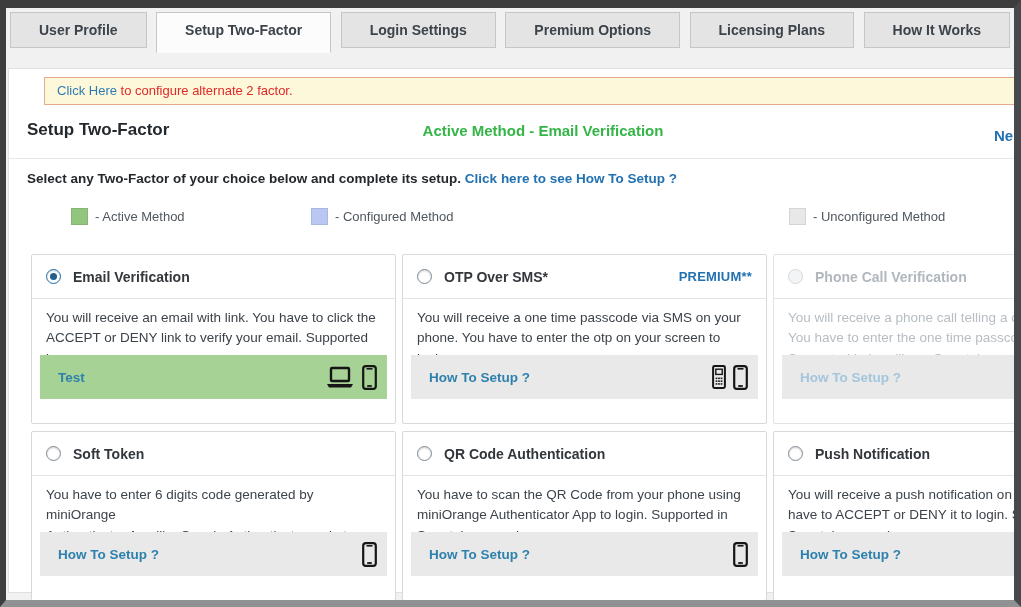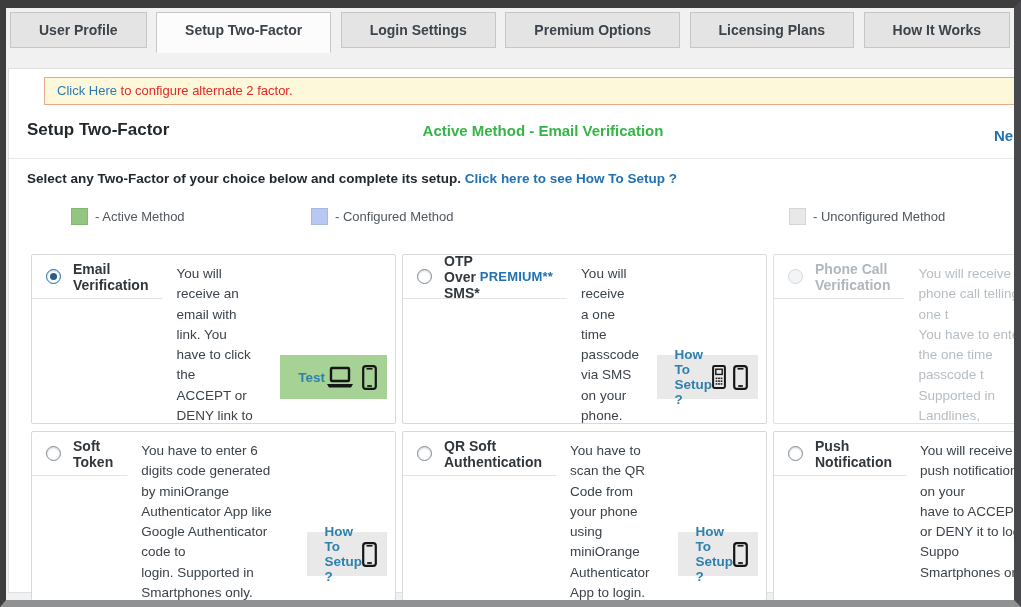--- a/index.html
+++ b/index.html
@@ -40,21 +40,21 @@
   .legend-item{position:absolute;top:0;display:flex;align-items:center;font-size:13px;color:#50575e;}
   .legend-item.l0{left:30px;padding-left:32px;}.legend-item.l1{left:302px;}.legend-item.l2{left:780px;}
   .swatch{width:17px;height:17px;margin-right:7px;border:1px solid rgba(0,0,0,.08);box-sizing:border-box;}
   .swatch.active{background:#92c67e;}
   .swatch.configured{background:#b9c8f2;}
   .swatch.unconfigured{background:#e8e8e8;}
 
   
   .grid{margin:26px 0 0 22px;display:grid;grid-template-columns:repeat(3,365px);gap:7px 6px;}
   .card{height:170px;background:#fff;border:1px solid #d9d9d9;border-radius:2px;box-sizing:border-box;
-        display:flex;flex-direction:row;}
+        display:flex;flex-direction:column;}
   .card-header{display:flex;align-items:center;height:43px;min-height:43px;padding:0 14px;
                border-bottom:1px solid #e3e3e3;}
   .radio{width:15px;height:15px;border-radius:50%;background:#fff;border:1px solid #7e8993;
          box-shadow:inset 0 1px 2px rgba(0,0,0,.18);margin-right:12px;flex:none;cursor:pointer;box-sizing:border-box;}
   .radio.selected{border-color:#1e6da8;}
   .radio.selected::after{content:"";display:block;width:7px;height:7px;border-radius:50%;
                          background:#255e8b;margin:3px 0 0 3px;}
   .card-title{font-size:14px;font-weight:700;color:#32373c;}
   .premium{margin-left:auto;font-size:13px;font-weight:700;color:#2271b1;letter-spacing:.2px;cursor:pointer;}
   .card-body{padding:9px 14px 0;font-size:13.5px;line-height:1.5;color:#3c434a;white-space:pre-line;overflow:hidden;}
@@ -212,21 +212,21 @@
                 <line x1="4.5" y1="3.8" x2="10.5" y2="3.8" stroke="#161616" stroke-width="1.6"></line>
                 <line x1="5.2" y1="21" x2="9.8" y2="21" stroke="#161616" stroke-width="1.8"></line>
               </svg>
             </span>
           </div>
         </div>
 
         <div class="card">
           <div class="card-header">
             <span class="radio"></span>
-            <span class="card-title">QR Soft Authentication</span>
+            <span class="card-title">QR Code Authentication</span>
           </div>
           <div class="card-body">You have to scan the QR Code from your phone using
 miniOrange Authenticator App to login. Supported in
 Smartphones only.</div>
           <div class="card-footer">
             <a class="footer-link">How To Setup ?</a>
             <span class="footer-icons">
               <svg width="15" height="25" viewBox="0 0 15 25">
                 <rect x="1.2" y="1.2" width="12.6" height="22.6" rx="2.6" fill="none" stroke="#161616" stroke-width="2.2"></rect>
                 <line x1="4.5" y1="3.8" x2="10.5" y2="3.8" stroke="#161616" stroke-width="1.6"></line>

